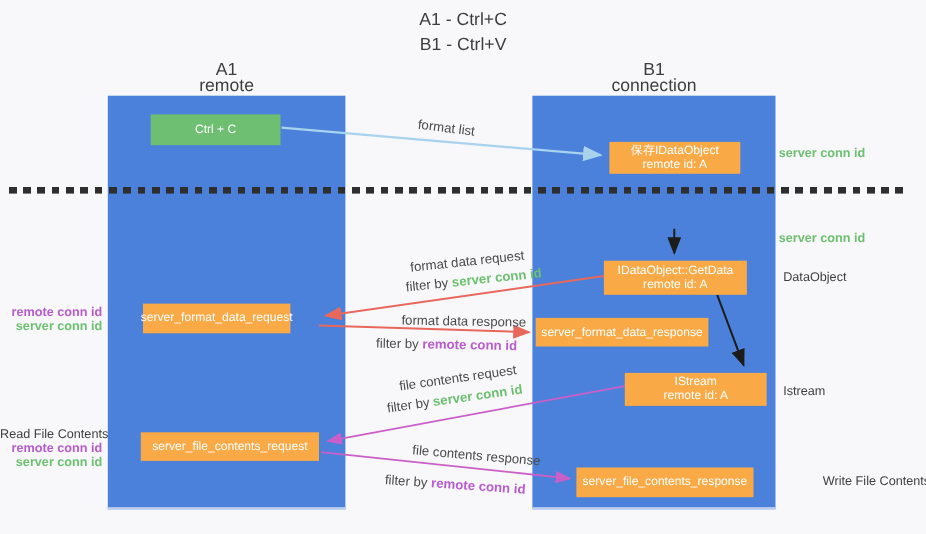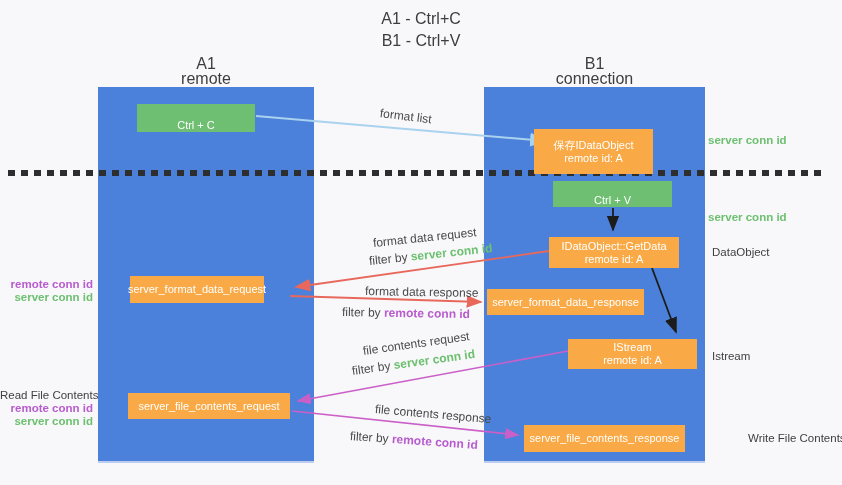--- a/index.html
+++ b/index.html
@@ -6,21 +6,21 @@
   .stage{position:relative;width:842px;height:485px;background:#f8f8fa;overflow:hidden;
          font-family:Liberation Sans, sans-serif;color:#3f3f3f;}
   .abs{position:absolute;}
   .title{left:0;top:8px;width:842px;text-align:center;font-size:16px;line-height:22px;color:#3d3d3d;}
   .col-header{top:56px;text-align:center;font-size:16px;line-height:15px;color:#3d3d3d;}
   .column{top:87px;height:374px;background:#4b81da;border-bottom:2px solid #bccdf0;}
   .dashline{left:8px;top:170px;width:817px;height:6px;
             background:repeating-linear-gradient(90deg,#2e2e2e 0 7px,transparent 7px 13px);}
   .node{display:flex;flex-direction:column;align-items:center;justify-content:center;
         color:#fff;font-size:11px;line-height:13px;text-align:center;box-sizing:border-box;}
-  .green{background:#6ebf72;justify-content:flex-end;}
+  .green{background:#6ebf72;}
   .orange{background:#f9a945;}
   .alabel{font-size:12px;color:#4a4a4a;white-space:nowrap;transform-origin:left center;}
   .alabel .id-green{color:#6cc06f;font-weight:bold;}
   .alabel .id-purple{color:#b85bce;font-weight:bold;}
   .side{font-size:11.5px;white-space:nowrap;line-height:13px;}
   .side.bold-green{color:#6cc06f;font-weight:bold;}
   .side.bold-purple{color:#b85bce;font-weight:bold;}
   .left-col-labels{text-align:right;}
   svg.arrows{left:0;top:0;pointer-events:none;}
 </style>
@@ -69,28 +69,25 @@
     <line x1="549" y1="251" x2="296" y2="287" stroke="#e8685c" stroke-width="1.8" marker-end="url(#m-salmon)"></line>
     <line x1="290" y1="296" x2="481" y2="302" stroke="#e8685c" stroke-width="1.8" marker-end="url(#m-salmon)"></line>
     <line x1="568" y1="351" x2="298" y2="401" stroke="#cb5fc8" stroke-width="1.6" marker-end="url(#m-magenta)"></line>
     <line x1="292" y1="411" x2="518" y2="435" stroke="#cb5fc8" stroke-width="1.6" marker-end="url(#m-magenta)"></line>
   </svg>
 
   <div class="abs node green" style="left:137px;top:104px;width:118px;height:28px;">
     <span>Ctrl + C</span>
   </div>
 
-  <div class="abs node orange" style="left:534px;top:129px;width:119px;height:45px;">
+  <div class="abs node orange" style="left:554px;top:129px;width:119px;height:29px;">
     <div>保存IDataObject</div>
     <div>remote id: A</div>
   </div>
 
-  <div class="abs node green" style="left:553px;top:181px;width:119px;height:26px;">
-    <span>Ctrl + V</span>
-  </div>
 
   <div class="abs node orange" style="left:549px;top:237px;width:130px;height:31px;">
     <div>IDataObject::GetData</div>
     <div>remote id: A</div>
   </div>
 
   <div class="abs node orange" style="left:130px;top:276px;width:134px;height:27px;">
     <span>server_format_data_request</span>
   </div>
 

